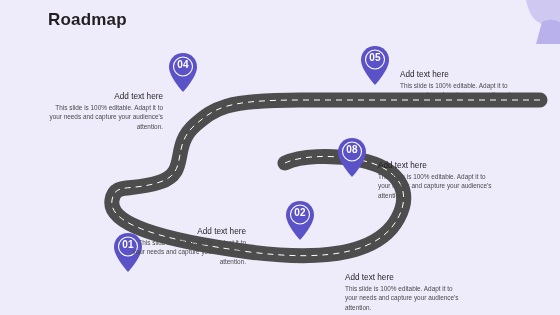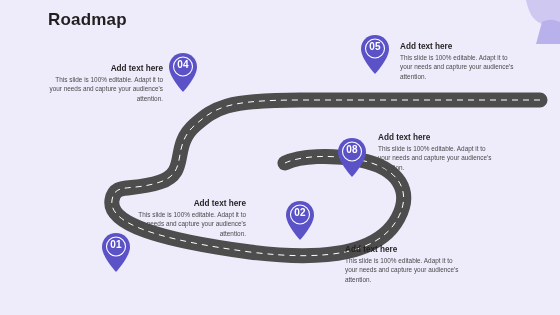--- a/index.html
+++ b/index.html
@@ -56,23 +56,24 @@
     font-weight: bold;
     color: #ffffff;
     letter-spacing: 0.3px;
   }
   .txtblk {
     position: absolute;
     width: 118px;
   }
   .txtblk .hd {
     font-size: 8.2px;
-    font-weight: bold;
+    font-weight: normal;
     color: #231f20;
     margin-bottom: 2px;
+    margin-top: 28px;
   }
   .txtblk .bd {
     font-size: 6.4px;
     line-height: 1.45;
     color: #4a4a4a;
   }
   .ta-right { text-align: right; }
   .ta-left { text-align: left; }
 </style>
 </head>
@@ -85,21 +86,21 @@
   <svg class="corner-blob" viewBox="0 0 90 66">
     <path d="M30 -5 C 50 8, 42 34, 58 44 C 70 52, 86 46, 92 30 L 92 -10 Z" fill="#cfc9f2"></path>
     <path d="M62 44 C 74 38, 84 44, 90 56 L 90 66 L 56 66 Z" fill="#b9b1ec"></path>
   </svg>
 
   <svg class="roadsvg" viewBox="0 0 560 315">
     <path d="M 540 100 L 300 100 C 225 100, 215 108, 195 125 C 170 147, 190 172, 160 182 C 130 192, 115 182, 112 200 C 108 224, 160 240, 250 252 C 330 262, 380 252, 398 218 C 412 192, 400 168, 360 160 C 330 154, 300 156, 285 163" fill="none" stroke="#4d4d4d" stroke-width="15" stroke-linecap="round" stroke-linejoin="round"></path>
     <path d="M 540 100 L 300 100 C 225 100, 215 108, 195 125 C 170 147, 190 172, 160 182 C 130 192, 115 182, 112 200 C 108 224, 160 240, 250 252 C 330 262, 380 252, 398 218 C 412 192, 400 168, 360 160 C 330 154, 300 156, 285 163" fill="none" stroke="#ffffff" stroke-width="1" stroke-dasharray="6 5" stroke-linecap="butt"></path>
   </svg>
 
-  <div class="pin" style="left:101px; top:232px;">
+  <div class="pin" style="left:113px; top:232px;">
     <svg viewBox="0 0 30 41">
       <path d="M15 1 C7 1, 1 7, 1 15 C1 25, 15 40, 15 40 C15 40, 29 25, 29 15 C29 7, 23 1, 15 1 Z" fill="#5c52c8"></path>
       <circle cx="15" cy="14.5" r="9.5" fill="none" stroke="#ffffff" stroke-width="1.1"></circle>
     </svg>
     <div class="num">01</div>
   </div>
 
   <div class="pin" style="left:285px; top:200px;">
     <svg viewBox="0 0 30 41">
       <path d="M15 1 C7 1, 1 7, 1 15 C1 25, 15 40, 15 40 C15 40, 29 25, 29 15 C29 7, 23 1, 15 1 Z" fill="#5c52c8"></path>
@@ -117,21 +118,21 @@
   </div>
 
   <div class="pin" style="left:168px; top:52px;">
     <svg viewBox="0 0 30 41">
       <path d="M15 1 C7 1, 1 7, 1 15 C1 25, 15 40, 15 40 C15 40, 29 25, 29 15 C29 7, 23 1, 15 1 Z" fill="#5c52c8"></path>
       <circle cx="15" cy="14.5" r="9.5" fill="none" stroke="#ffffff" stroke-width="1.1"></circle>
     </svg>
     <div class="num">04</div>
   </div>
 
-  <div class="pin" style="left:360px; top:34px;">
+  <div class="pin" style="left:360px; top:45px;">
     <svg viewBox="0 0 30 41">
       <path d="M15 1 C7 1, 1 7, 1 15 C1 25, 15 40, 15 40 C15 40, 29 25, 29 15 C29 7, 23 1, 15 1 Z" fill="#5c52c8"></path>
       <circle cx="15" cy="14.5" r="9.5" fill="none" stroke="#ffffff" stroke-width="1.1"></circle>
     </svg>
     <div class="num">05</div>
   </div>
 
   <div class="txtblk ta-right" style="left:128px; top:199px;">
     <div class="hd">Add text here</div>
     <div class="bd">This slide is 100% editable. Adapt it to your needs and capture your audience's attention.</div>

